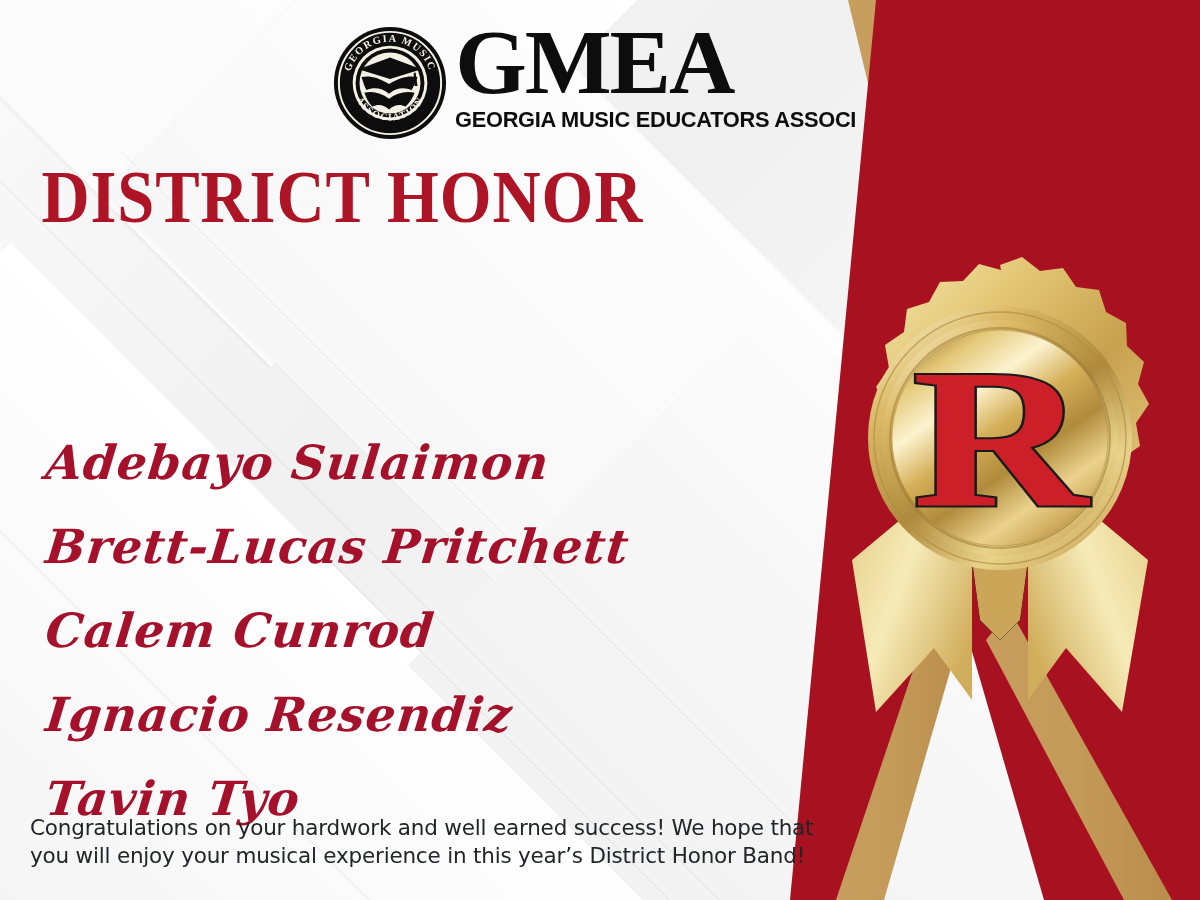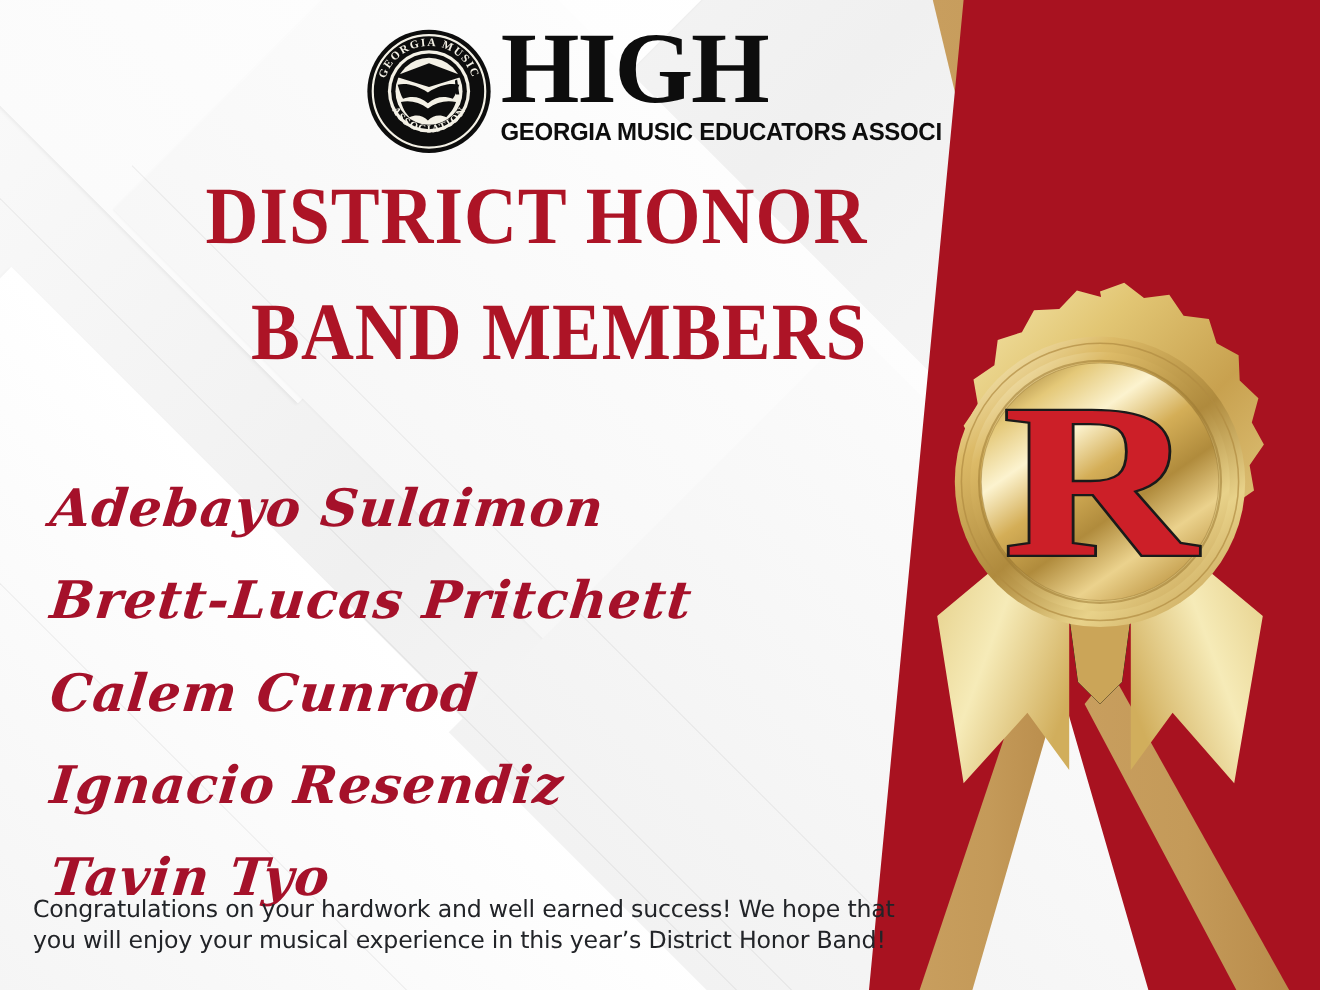--- a/index.html
+++ b/index.html
@@ -101,21 +101,21 @@
     color: #0d0d0d;
     margin-top: 2px;
     transform: scaleX(.97);
     transform-origin: left center;
   }
 
   
   .title-wrap {
     position: absolute;
     left: 0; width: 830px;
-    text-align: right;
+    text-align: left;
   }
   .title-line {
     font-family: "Liberation Serif", serif;
     font-weight: 700;
     color: #AD1426;
     letter-spacing: 1px;
     line-height: 1;
     transform: scaleX(.9);
   }
   .title-1 { top: 160px; }
@@ -328,30 +328,27 @@
           <path d="M 31 54 C 38 52 48 54 59 61 C 70 54 80 52 88 54
                    C 86 60 84 64 82 67 C 74 64 66 65 59 71
                    C 52 65 44 64 36 67 C 34 64 33 60 31 54 Z"></path>
           <path d="M 34 70 C 42 68 51 70 59 76 C 67 70 76 68 85 70
                    C 83 76 80 80 76 84 C 70 81 64 82 59 87
                    C 54 82 48 81 42 84 C 38 80 36 76 34 70 Z"></path>
         </g>
       </svg>
     </div>
     <div class="gmea-wordblock">
-      <div class="gmea-word">HIGH</div>
+      <div class="gmea-word">GMEA</div>
       <div class="gmea-sub">GEORGIA MUSIC EDUCATORS ASSOCI</div>
     </div>
   </div>
 
   <div class="title-wrap title-1">
     <div class="title-line">DISTRICT HONOR</div>
-  </div>
-  <div class="title-wrap title-2">
-    <div class="title-line">BAND MEMBERS</div>
   </div>
 
   <div class="names">
     <div class="name">Adebayo Sulaimon</div>
     <div class="name">Brett-Lucas Pritchett</div>
     <div class="name">Calem Cunrod</div>
     <div class="name">Ignacio Resendiz</div>
     <div class="name">Tavin Tyo</div>
   </div>
 

